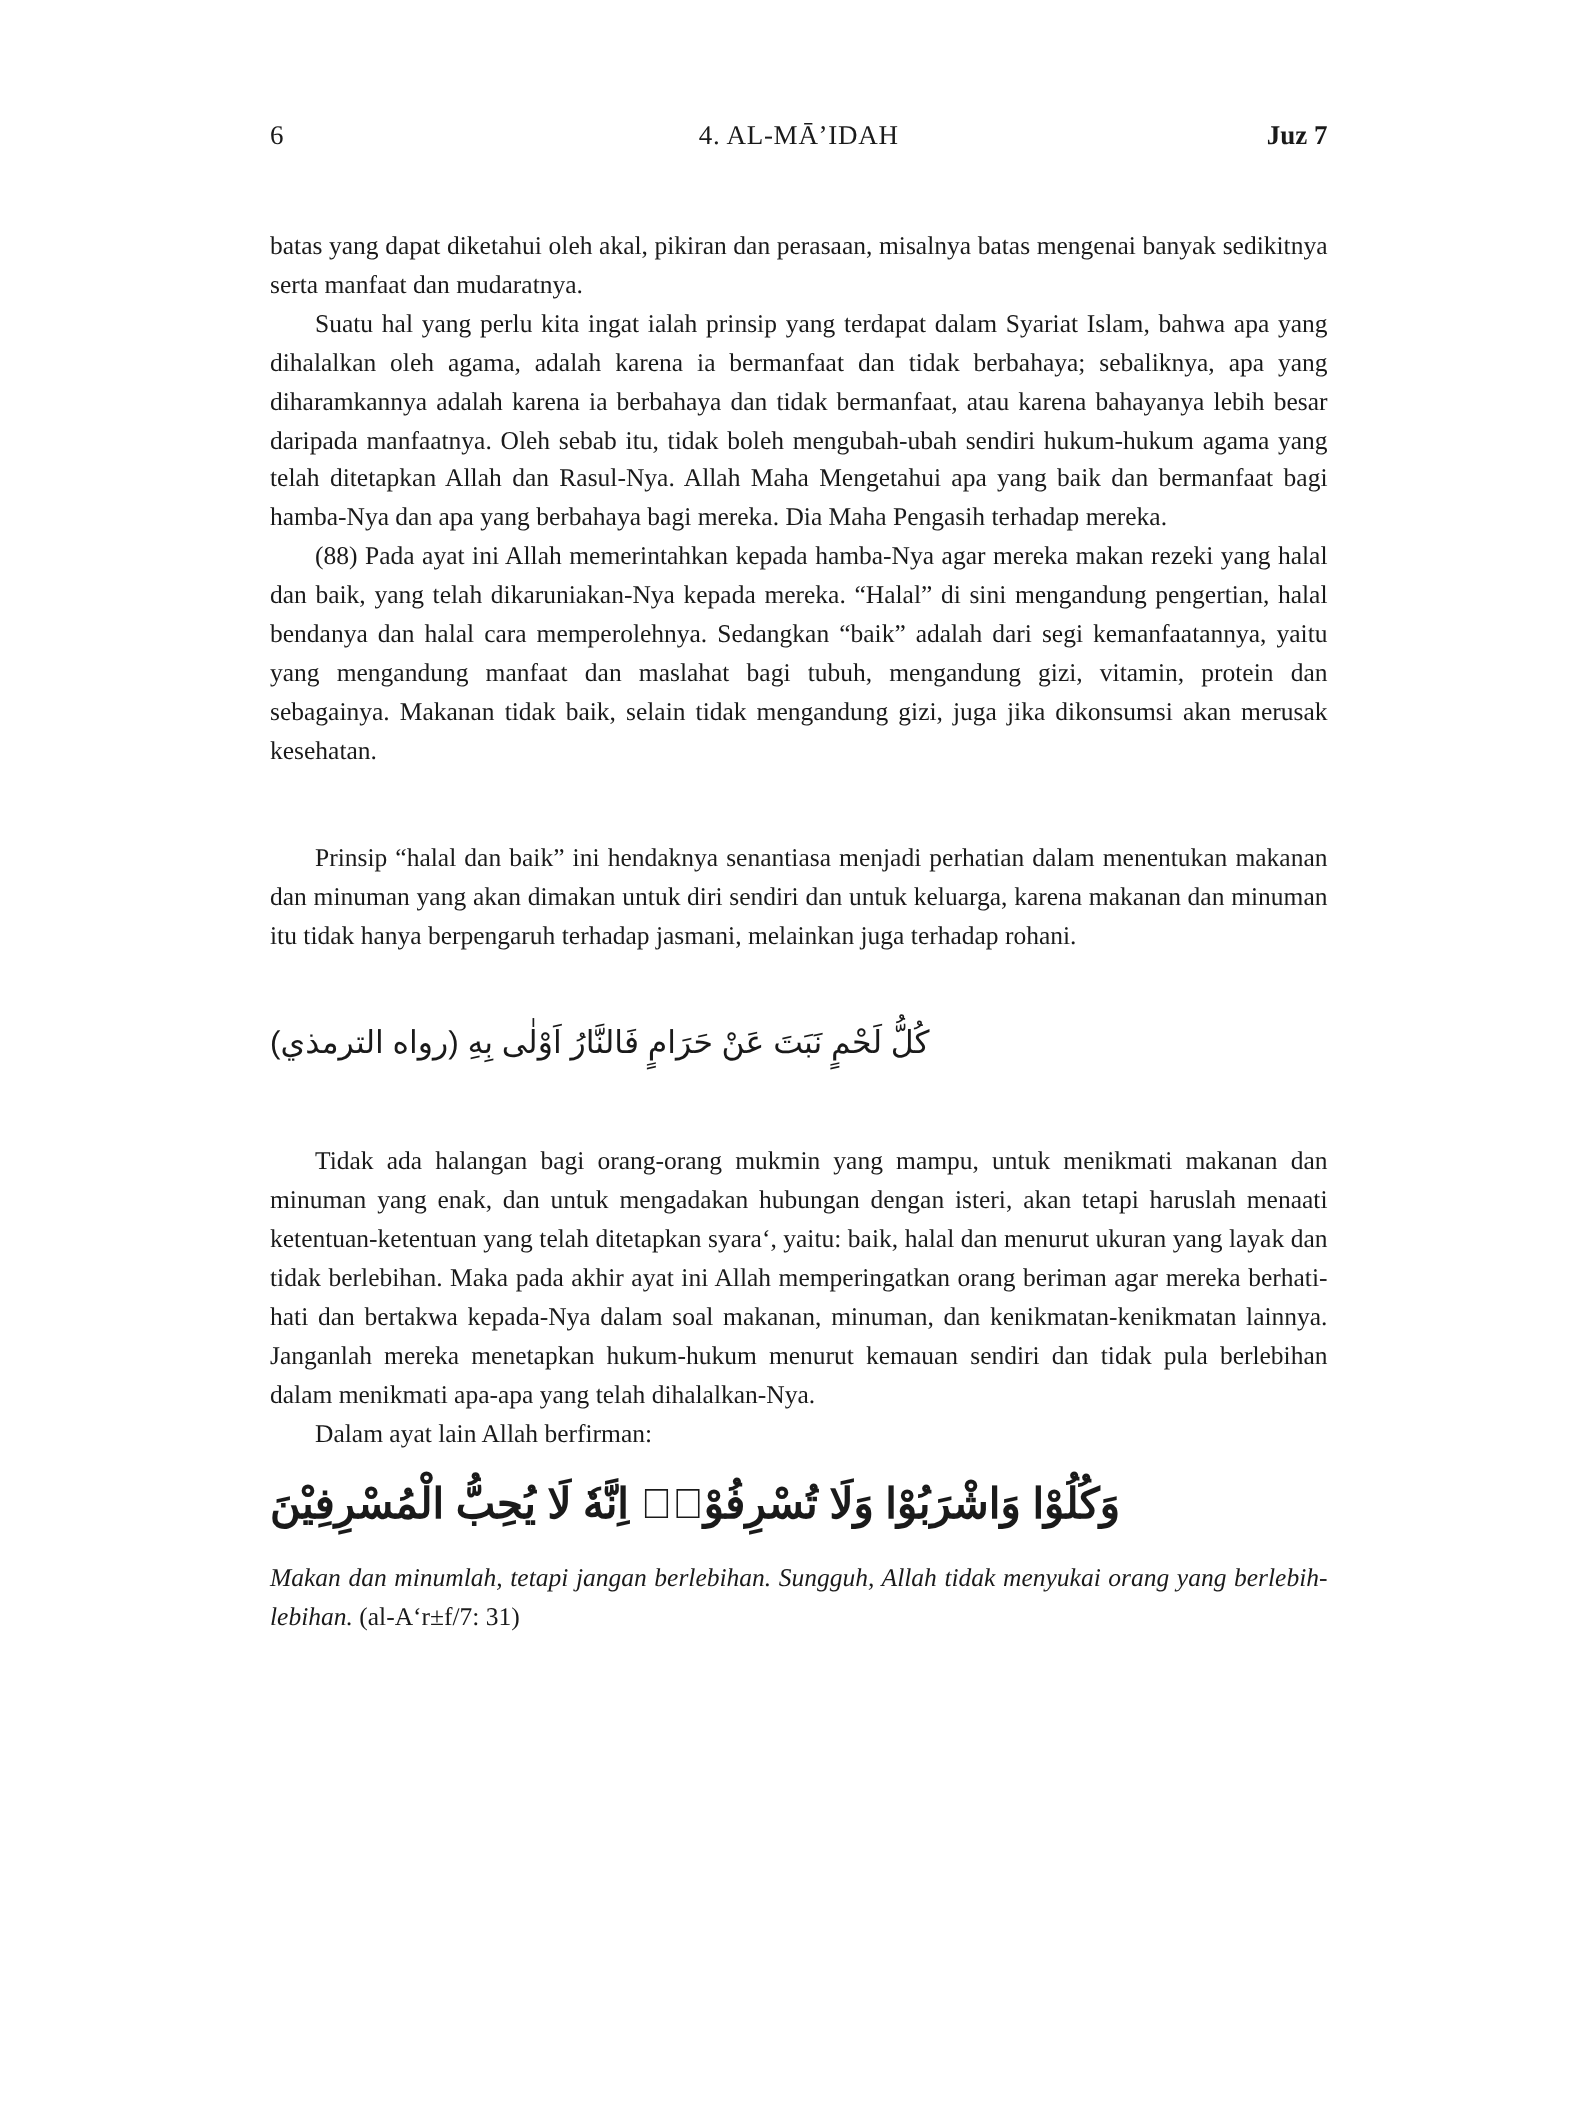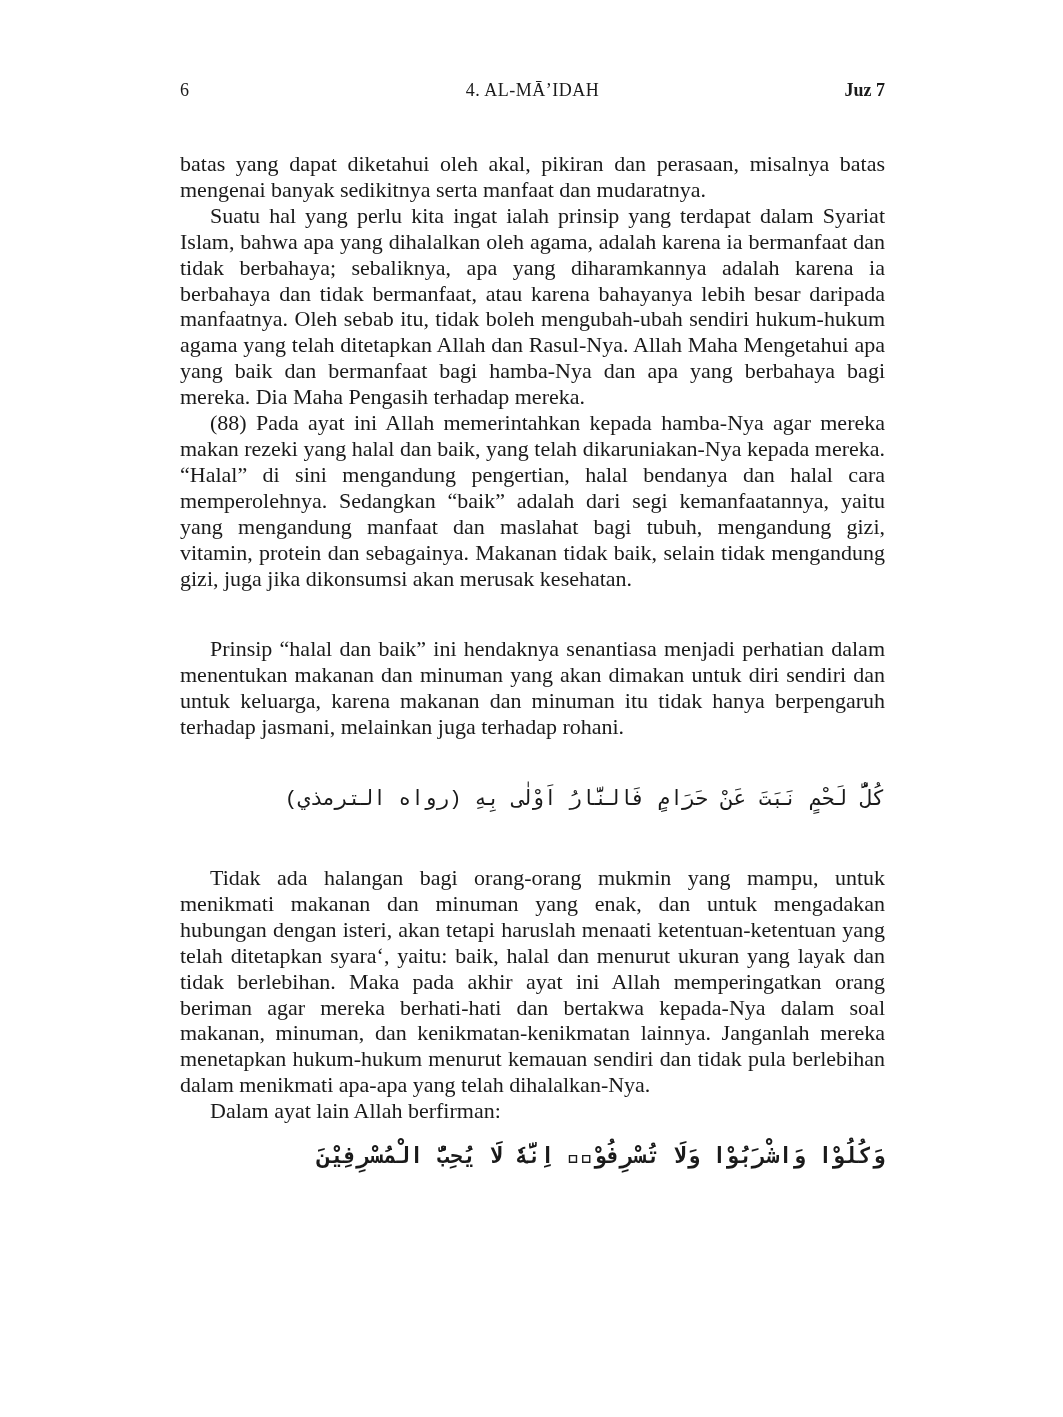--- a/index.html
+++ b/index.html
@@ -27,39 +27,39 @@
     align-items: baseline;
     font-size: 18px;
     margin-bottom: 50px;
   }
   .page-header .left   { text-align: left; }
   .page-header .center { text-align: center; letter-spacing: 0.5px; }
   .page-header .right  { text-align: right; font-weight: bold; }
 
   p {
     margin: 0;
-    font-size: 22px;
+    font-size: 17px;
     line-height: 25.9px;
     text-align: justify;
   }
   .indent { text-indent: 30px; }
   .gap-top-lg { margin-top: 45px; font-family: Liberation Serif, serif; }
 
   .arabic {
     direction: rtl;
-    text-align: right;
-    font-family: Liberation Mono, monospace;
+    text-align: left;
+    font-family: Liberation Sans, sans-serif;
   }
   .arabic.hadith {
     font-size: 21px;
     line-height: 40px;
     margin: 40px 0 42px 0;
   }
   .arabic.quran {
-    font-size: 22px;
+    font-size: 28px;
     font-weight: bold;
     line-height: 40px;
     margin: 14px 0 16px 0;
   }
   .trans em { font-style: italic; }
   .trans .cite { font-style: normal; }
 </style>
 </head>
 <body>
 
@@ -83,16 +83,17 @@
 
     <p class="arabic hadith" dir="rtl" lang="ar">كُلُّ لَحْمٍ نَبَتَ عَنْ حَرَامٍ فَالنَّارُ اَوْلٰى بِهِ (رواه الترمذي)</p>
 
 
     <p class="indent gap-top-lg">Tidak ada halangan bagi orang-orang mukmin yang mampu, untuk menikmati makanan dan minuman yang enak, dan untuk mengadakan hubungan dengan isteri, akan tetapi haruslah menaati ketentuan-ketentuan yang telah ditetapkan syara‘, yaitu: baik, halal dan menurut ukuran yang layak dan tidak berlebihan. Maka pada akhir ayat ini Allah memperingatkan orang beriman agar mereka berhati-hati dan bertakwa kepada-Nya dalam soal makanan, minuman, dan kenikmatan-kenikmatan lainnya. Janganlah mereka menetapkan hukum-hukum menurut kemauan sendiri dan tidak pula berlebihan dalam menikmati apa-apa yang telah dihalalkan-Nya.</p>
 
     <p class="indent">Dalam ayat lain Allah berfirman:</p>
 
     <p class="arabic quran" dir="rtl" lang="ar">وَكُلُوْا وَاشْرَبُوْا وَلَا تُسْرِفُوْاۚ اِنَّهٗ لَا يُحِبُّ الْمُسْرِفِيْنَ</p>
 
+    <p class="trans"><em>Makan dan minumlah, tetapi jangan berlebihan. Sungguh, Allah tidak menyukai orang yang berlebih-lebihan.</em> <span class="cite">(al-A‘r±f/7: 31)</span></p>
 
   </div>
 
 </div>
 
 </body></html>

